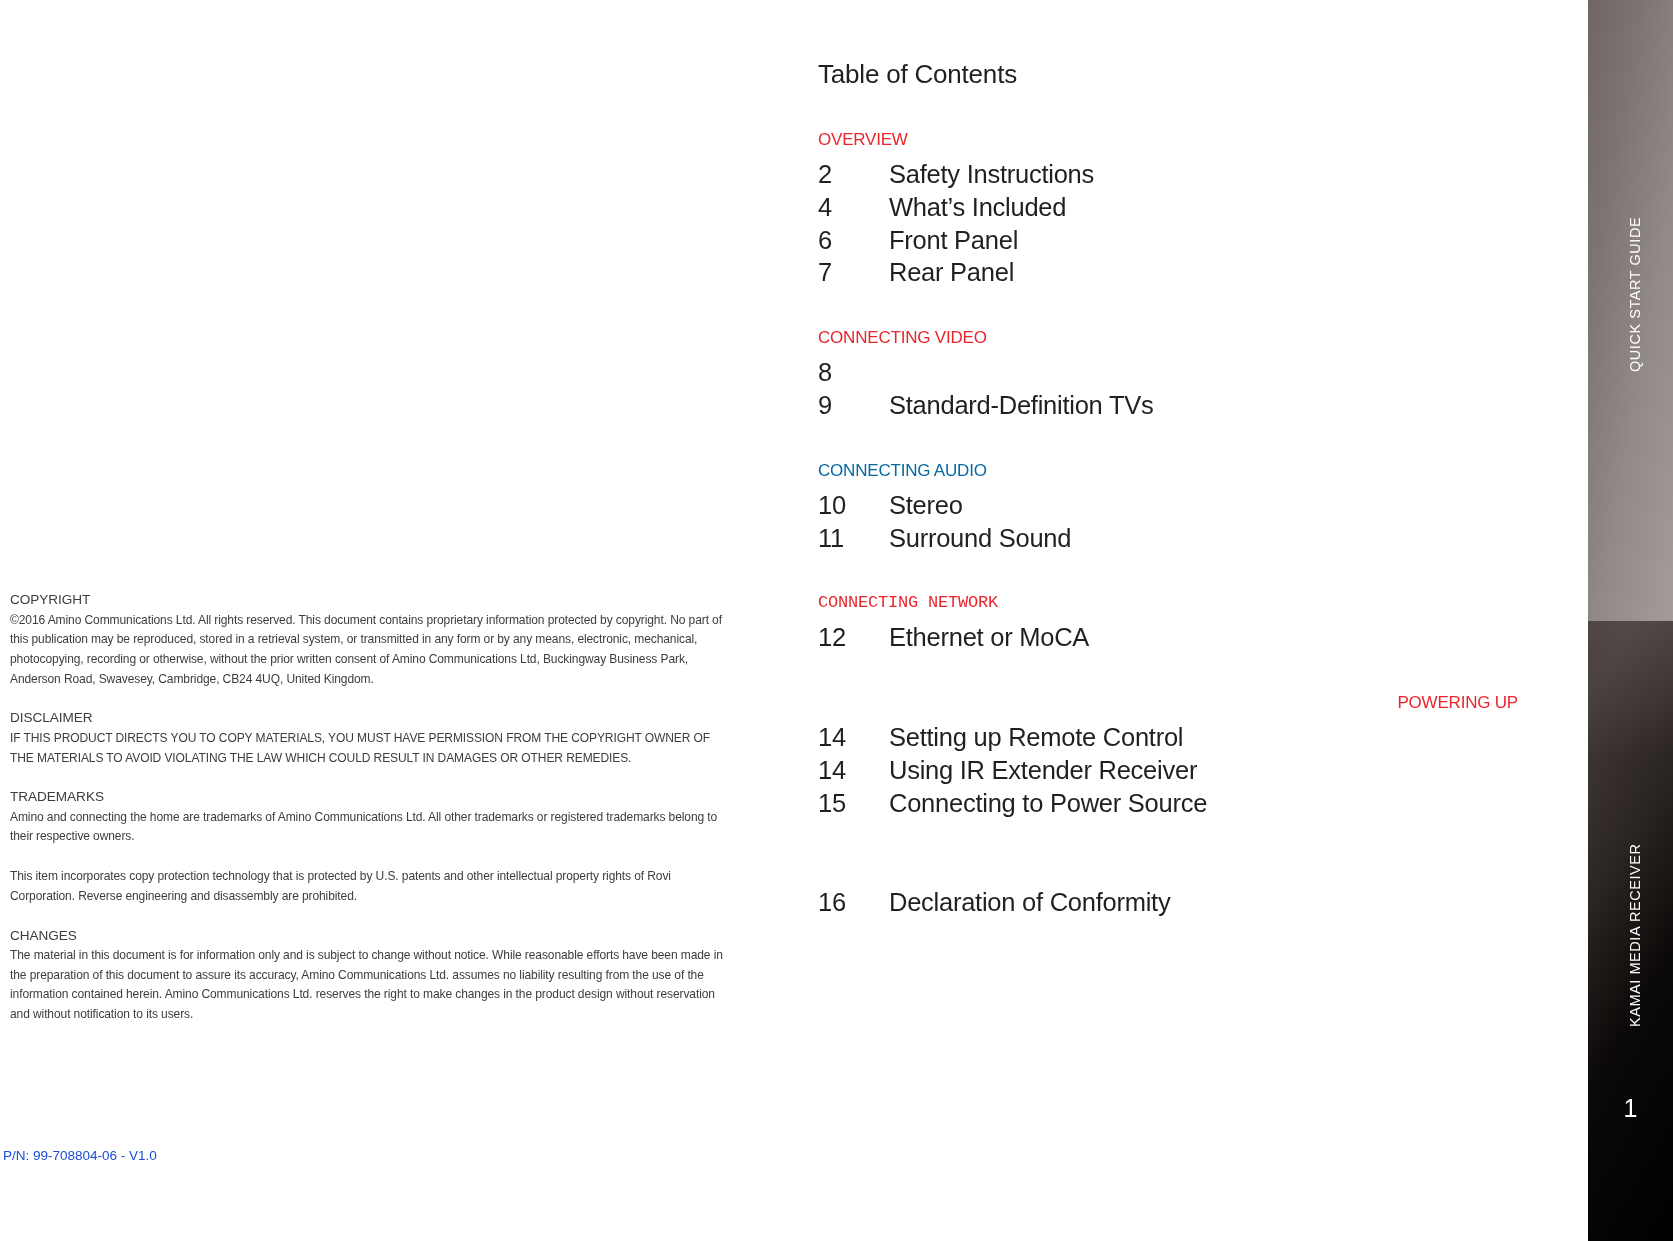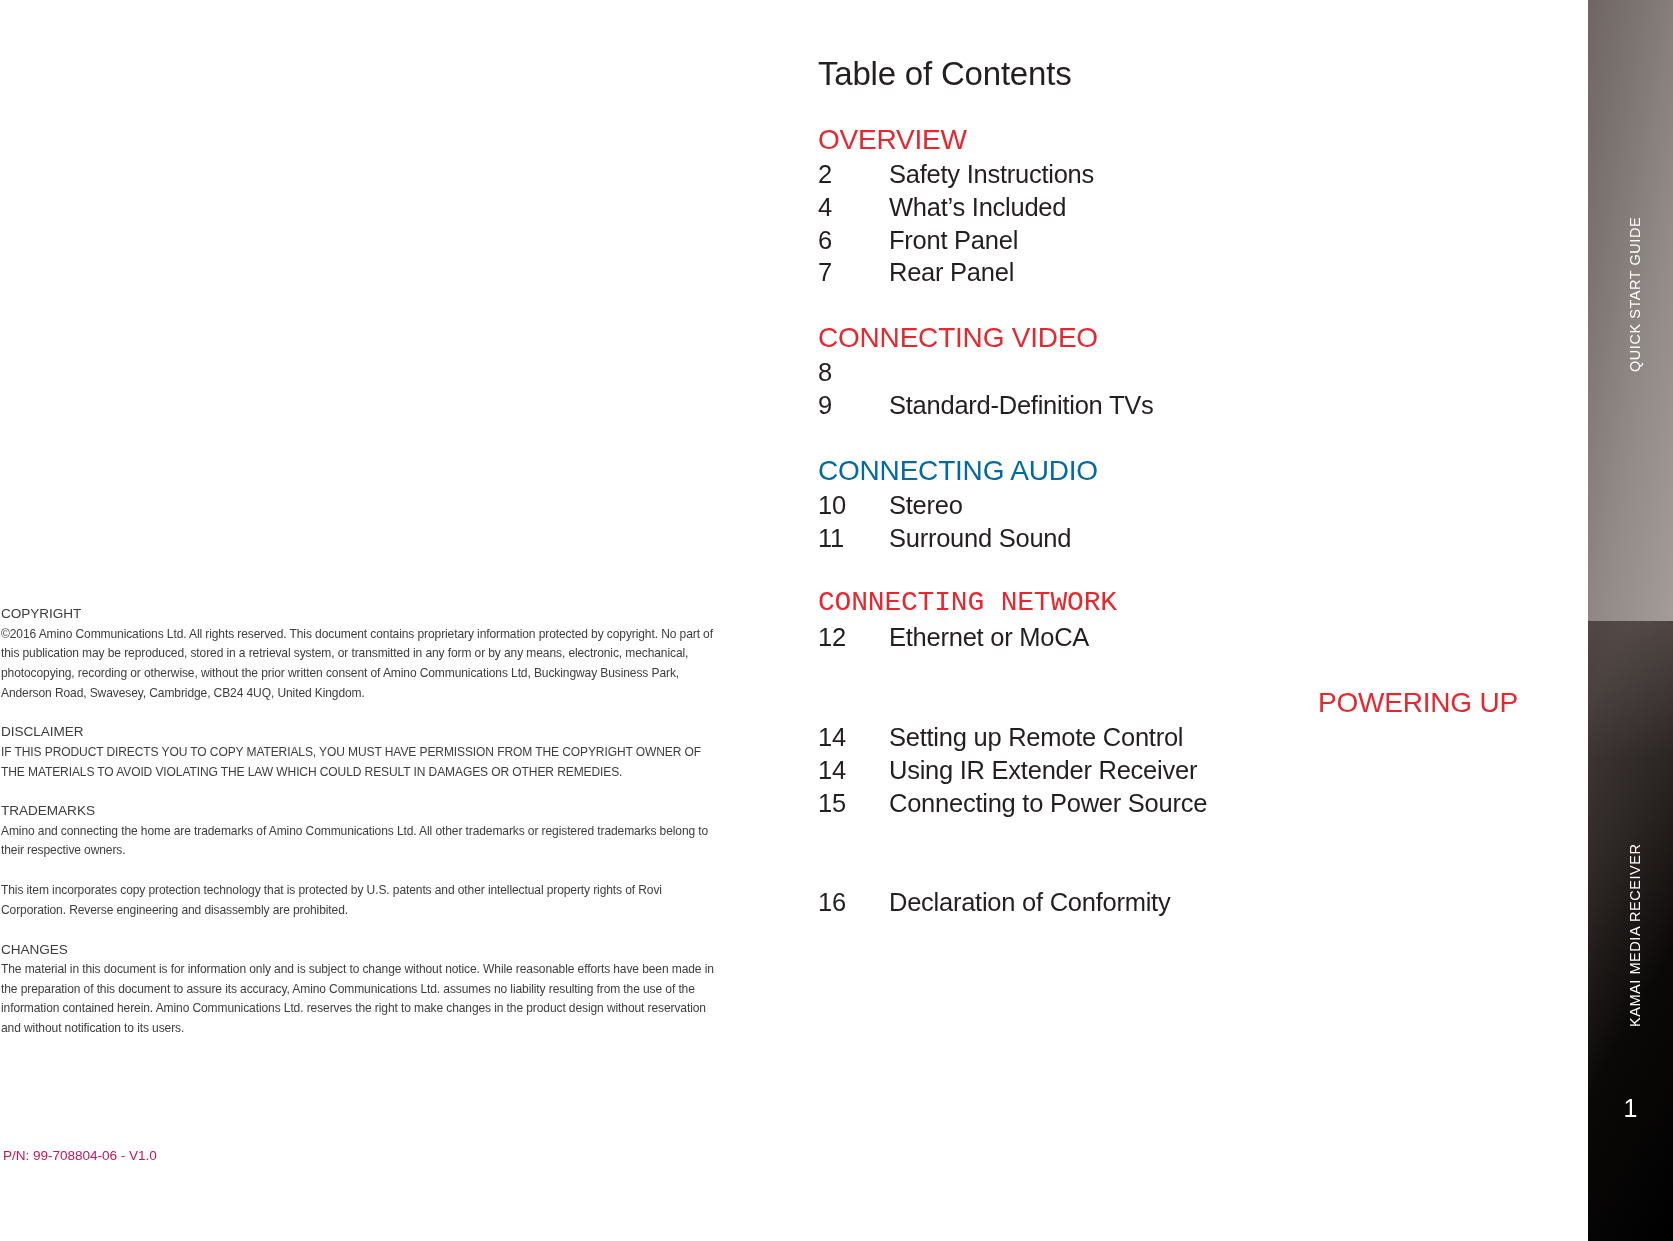--- a/index.html
+++ b/index.html
@@ -19,24 +19,23 @@
   
   #page {
     position: absolute;
     inset: 0;
     background: #ffffff;
   }
 
   
   #legal-column {
     position: absolute;
-    left: 1px;
+    left: 10px;
     top: 590px;
     width: 725px;
-    margin-top: 14px;
   }
   .legal-block {
     margin: 0 0 20px 0;
   }
   .legal-block:last-child { margin-bottom: 0; }
 
   .legal-heading {
     font-size: 13.6px;
     line-height: 19.5px;
     letter-spacing: -0.05px;
@@ -62,42 +61,42 @@
     transform-origin: left top;
     width: 113%;
   }
   #pn-line {
     position: absolute;
     left: 3px;
     top: 1146px;
     font-size: 13.6px;
     line-height: 19px;
     letter-spacing: -0.05px;
-    color: #be185d;
+    color: #1d4ed8;
   }
 
   
   #toc {
     position: absolute;
     left: 818px;
     top: 56px;
     width: 700px;
   }
   #toc-title {
-    font-size: 33px;
+    font-size: 26px;
     line-height: 36px;
     color: #231f20;
     letter-spacing: -0.2px;
     margin-bottom: 31px;
   }
   .toc-section {
     margin-bottom: 32px;
   }
   .toc-section-heading {
-    font-size: 28px;
+    font-size: 17px;
     line-height: 34px;
     letter-spacing: -0.2px;
     margin-bottom: 1px;
   }
   .toc-row {
     display: flex;
     align-items: baseline;
     font-size: 25.5px;
     line-height: 32.8px;
     letter-spacing: -0.25px;

